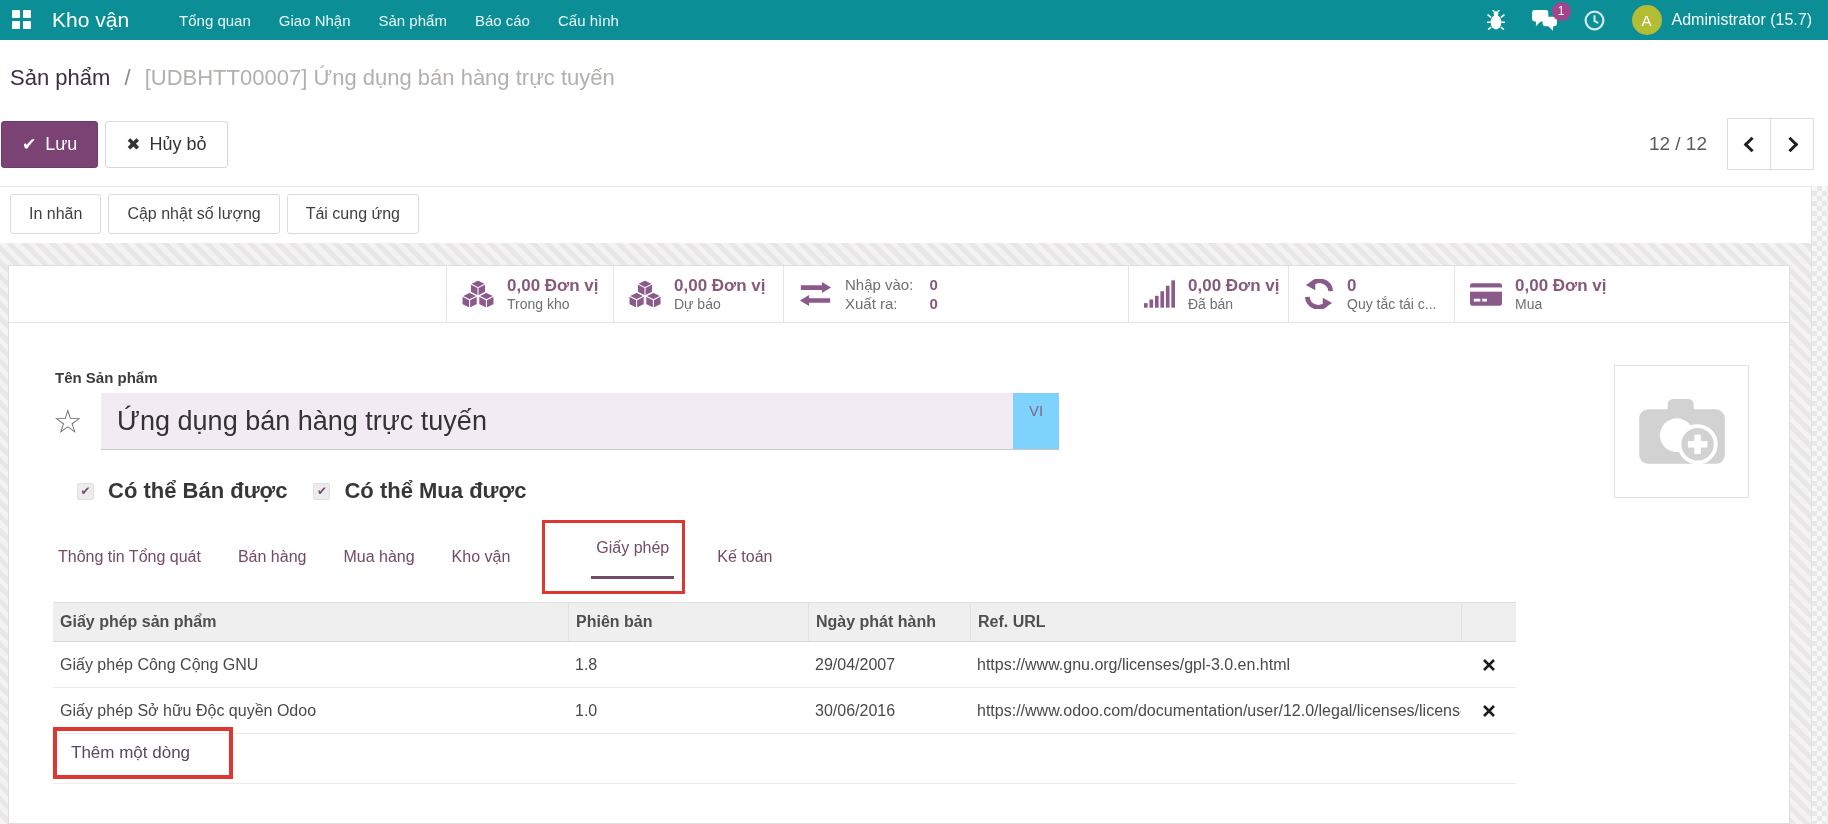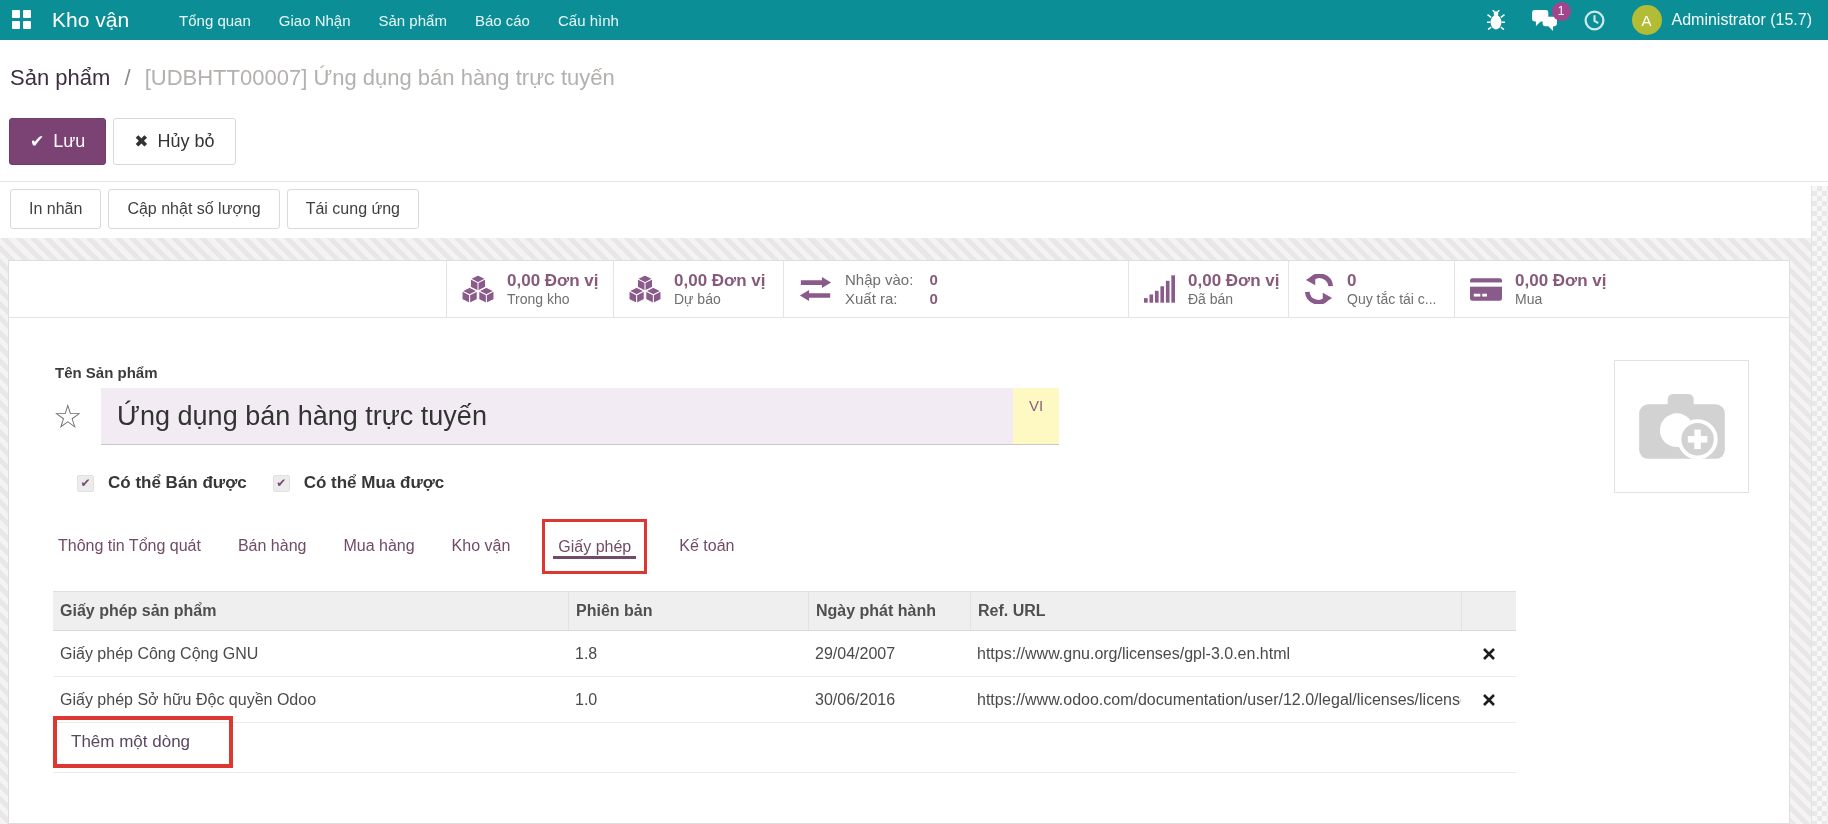--- a/index.html
+++ b/index.html
@@ -21,21 +21,21 @@
   .avatar { width:30px; height:30px; border-radius:50%; background:#b3bc35; color:#fff; font-size:15px; display:flex; align-items:center; justify-content:center; }
   .user-name { font-size:16px; color:#f2fbfc; white-space:nowrap; }
 
   
   .breadcrumb-row { background:#fff; padding:25px 0 0 10px; font-size:22px; line-height:26px; height:64px; flex:0 0 64px; }
   .bc-parent { color:#3e2e40; cursor:pointer; }
   .bc-sep { color:#8a8a8a; margin:0 8px; }
   .bc-current { color:#b3b0ae; }
 
   
-  .button-row { background:#fff; display:flex; align-items:center; padding:14px 14px 16px 9px; }
+  .button-row { background:#fff; display:flex; align-items:center; padding:14px 14px 16px 1px; }
   .btn { font-size:18px; padding:12px 20px; border:1px solid #d8d8d8; background:#fff; border-radius:3px; color:#333; cursor:pointer; white-space:nowrap; font-family:inherit; }
   .btn .glyph { font-family:"DejaVu Sans",sans-serif; margin-right:9px; font-size:17px; }
   .btn-primary { background:#7a4374; border-color:#6f3c69; color:#fff; margin-right:7px; }
   .pager { margin-left:auto; display:flex; align-items:center; gap:20px; font-size:19px; color:#5b5b5b; }
   .pager-btns { display:flex; }
   .pbtn { width:44px; height:52px; border:1px solid #dcdcdc; background:#fff; display:flex; align-items:center; justify-content:center; cursor:pointer; }
   .pbtn + .pbtn { margin-left:-1px; }
   .chev { width:11px; height:11px; border-left:3px solid #1f1f1f; border-bottom:3px solid #1f1f1f; display:inline-block; }
   .chev-left { transform:rotate(45deg); margin-left:4px; }
   .chev-right { transform:rotate(-135deg); margin-right:4px; }
@@ -62,31 +62,31 @@
   .sgrid { display:grid; grid-template-columns:auto auto; column-gap:16px; row-gap:2px; font-size:15px; align-items:center; }
   .sgl { color:#6f6f6f; } .sgv { color:#875a7b; font-weight:bold; }
   .sicon { display:flex; align-items:center; }
 
   
   .sheet { padding:46px 0 0 44px; }
   .fname-label { font-size:15px; font-weight:bold; color:#3c3c3c; margin-left:2px; }
   .title-row { display:flex; align-items:stretch; margin-top:7px; height:57px; }
   .star { font-family:"DejaVu Sans",sans-serif; font-size:33px; color:#6e6e6e; width:48px; display:flex; align-items:center; cursor:pointer; }
   .name-input { width:912px; background:#f3ebf4; border-bottom:1px solid #c9c9c9; font-size:27px; color:#333; display:flex; align-items:center; padding-left:16px; white-space:nowrap; cursor:text; }
-  .vi-badge { width:46px; background:#fef9c3; border-bottom:1px solid #c9c9c9; color:#8a5e84; font-size:15px; padding-top:9px; text-align:center; cursor:pointer; }
+  .vi-badge { width:46px; background:#7dd3fc; border-bottom:1px solid #c9c9c9; color:#8a5e84; font-size:15px; padding-top:9px; text-align:center; cursor:pointer; }
 
   .cb-row { display:flex; gap:26px; margin-top:28px; margin-left:24px; align-items:center; }
   .cb { display:flex; align-items:center; gap:14px; cursor:pointer; }
   .cbbox { width:17px; height:17px; background:#ececec; border:1px solid #e0e0e0; border-radius:2px; color:#7b4b75; font-size:12px; font-weight:bold; display:flex; align-items:center; justify-content:center; font-family:"DejaVu Sans",sans-serif; }
-  .cblabel { font-size:17px; font-weight:bold; color:#373737; white-space:nowrap; }
+  .cblabel { font-size:22px; font-weight:bold; color:#373737; white-space:nowrap; }
 
   
   .tabs { display:flex; align-items:center; gap:27px; margin-top:24px; height:58px; }
   .tab { font-size:16px; color:#714b67; padding:4px 5px; cursor:pointer; white-space:nowrap; }
-  .tab.active { border-bottom:3px solid #714b67; padding-bottom:0; }
+  .tab.active { border-bottom:3px solid #714b67; padding-bottom:19px;margin-left:38px; }
   .red-annotation { border:3px solid #dc3831; padding:12px 8px; display:flex; align-items:center; }
 
   
   .ltable { margin-top:16px; width:1463px; font-size:16px; }
   .lt-header, .lt-row { display:grid; grid-template-columns:515px 240px 162px 491px 55px; align-items:center; }
   .lt-header { background:#efefef; border-top:1px solid #e0e0e0; border-bottom:1px solid #d9d9d9; height:40px; color:#4f4f4f; font-weight:bold; }
   .lt-header > div { padding-left:7px; height:100%; display:flex; align-items:center; }
   .lt-header > div + div { border-left:1px solid #e2e2e2; }
   .lt-row { height:46px; border-bottom:1px solid #ebebeb; color:#4a4a4a; cursor:pointer; }
   .lt-row > div { padding-left:7px; white-space:nowrap; overflow:hidden; }
@@ -171,20 +171,31 @@
     <span class="bc-current">[UDBHTT00007] Ứng dụng bán hàng trực tuyến</span>
   </div>
 
   <div class="button-row">
     <button class="btn btn-primary">
       <span class="glyph">✔</span><span>Lưu</span>
     </button>
     <button class="btn">
       <span class="glyph">✖</span><span>Hủy bỏ</span>
     </button>
+    <div class="pager">
+      <span>12 / 12</span>
+      <div class="pager-btns">
+        <div class="pbtn">
+            <span class="chev chev-left"></span>
+          </div>
+        <div class="pbtn">
+            <span class="chev chev-right"></span>
+          </div>
+      </div>
+    </div>
   </div>
 
   <div class="hairline"></div>
 
   <div class="action-row">
     <button class="abtn">In nhãn</button>
     <button class="abtn">Cập nhật số lượng</button>
     <button class="abtn">Tái cung ứng</button>
   </div>
 

